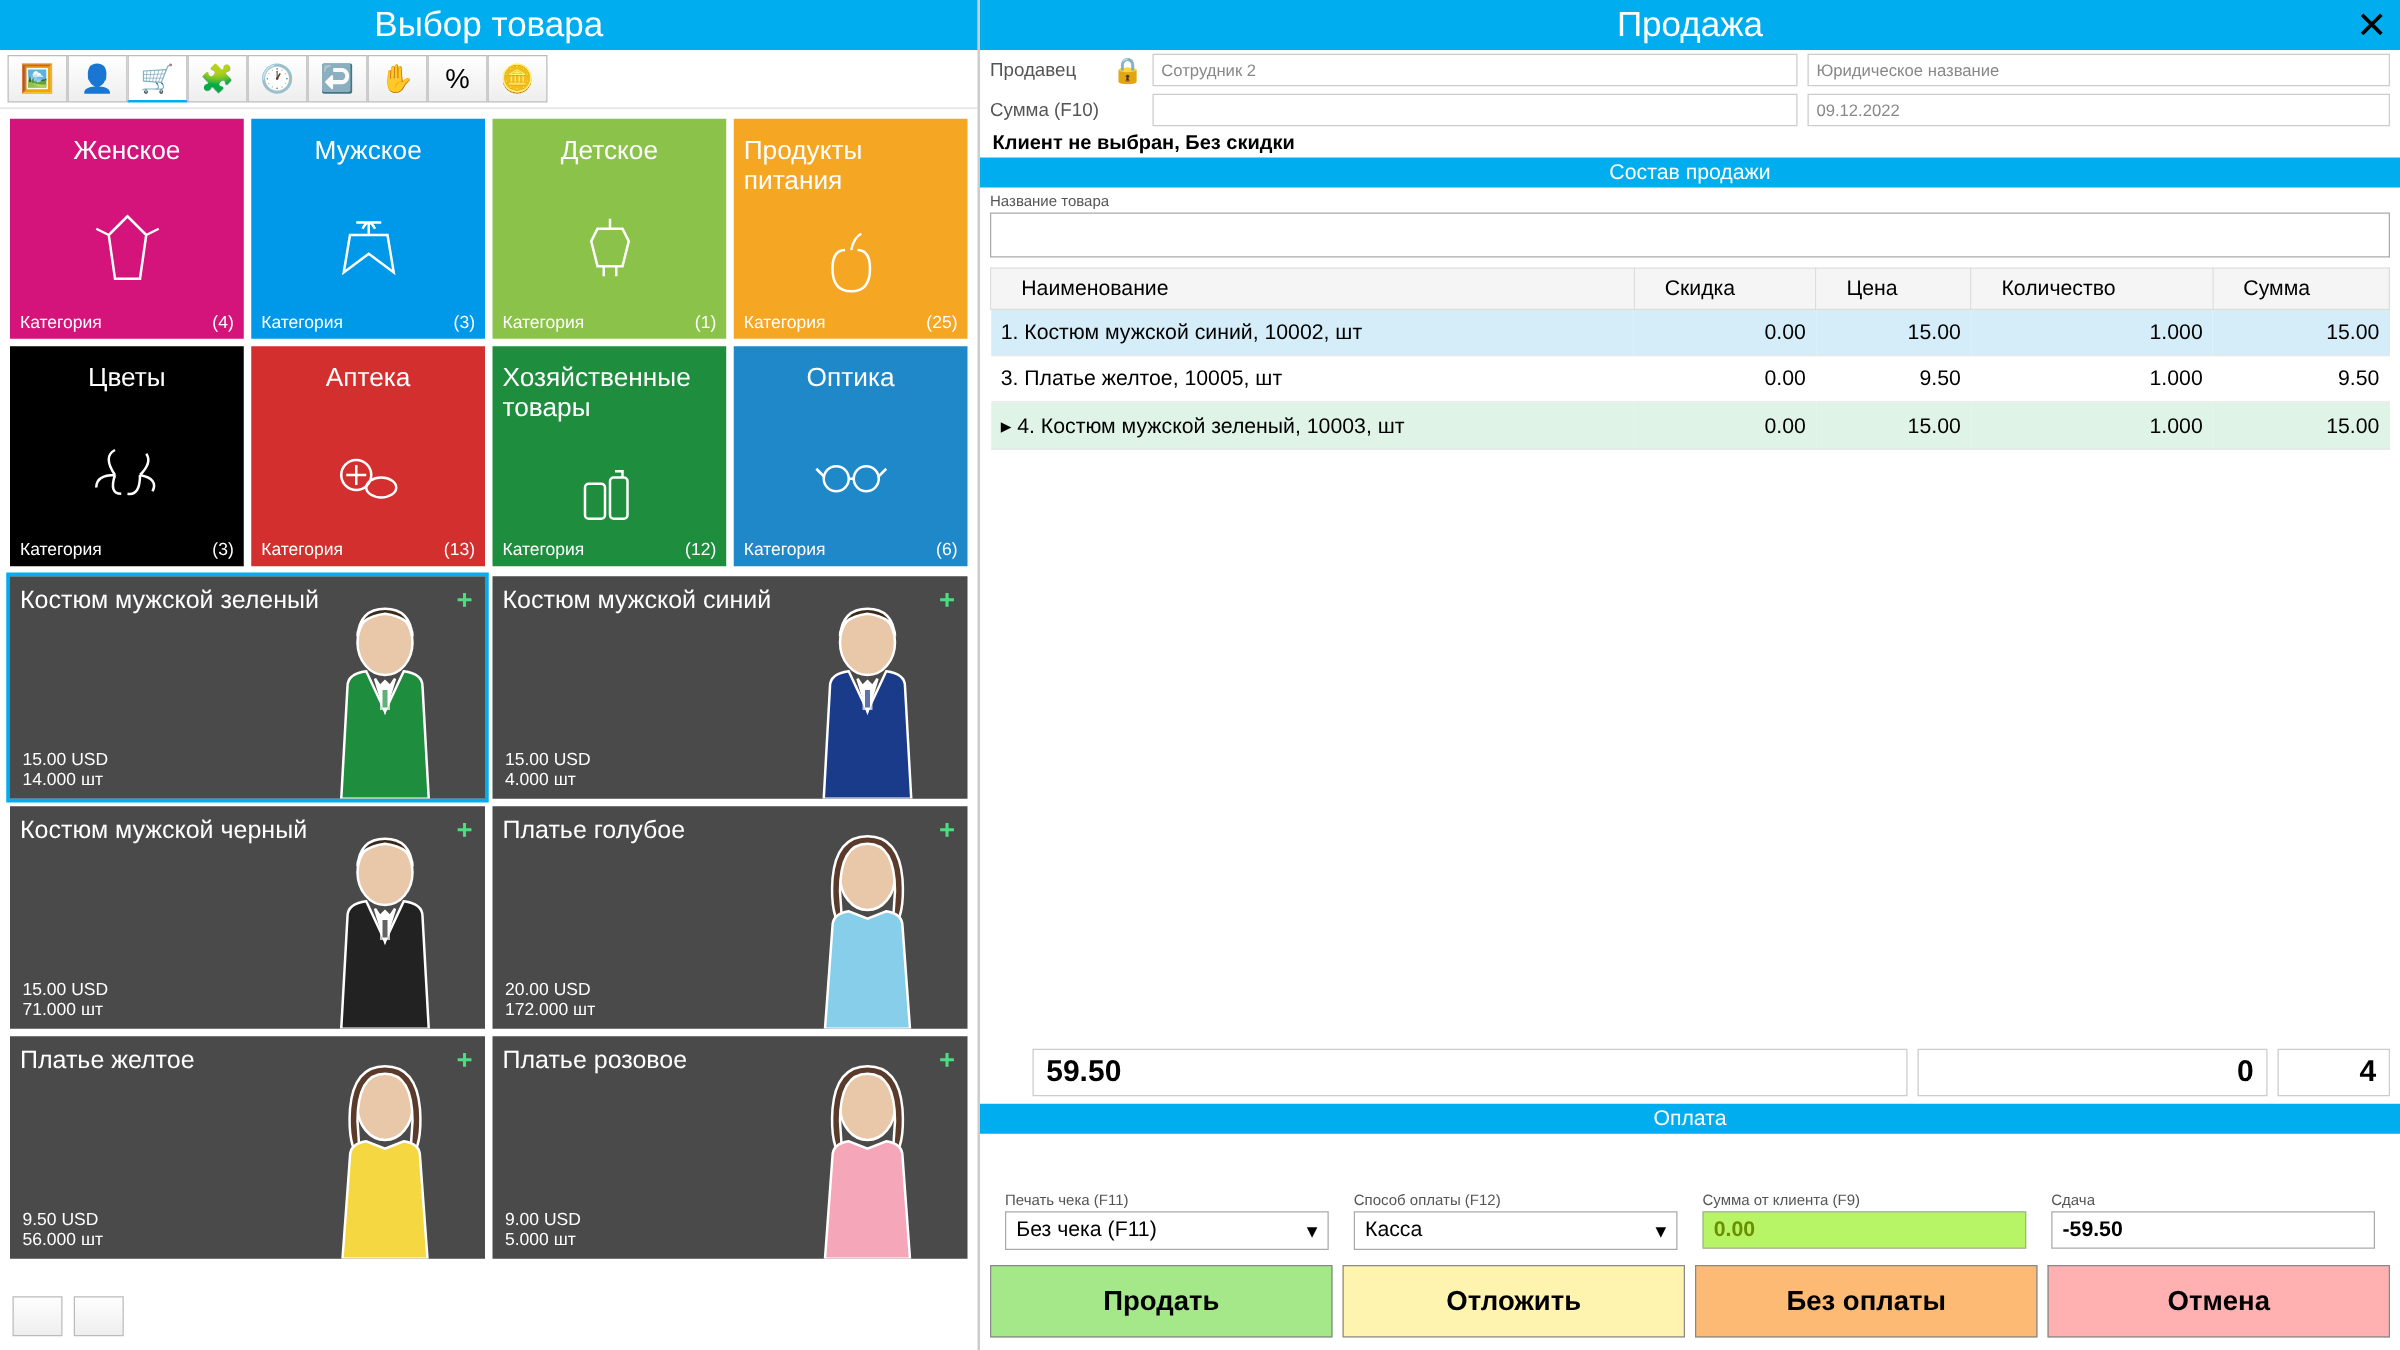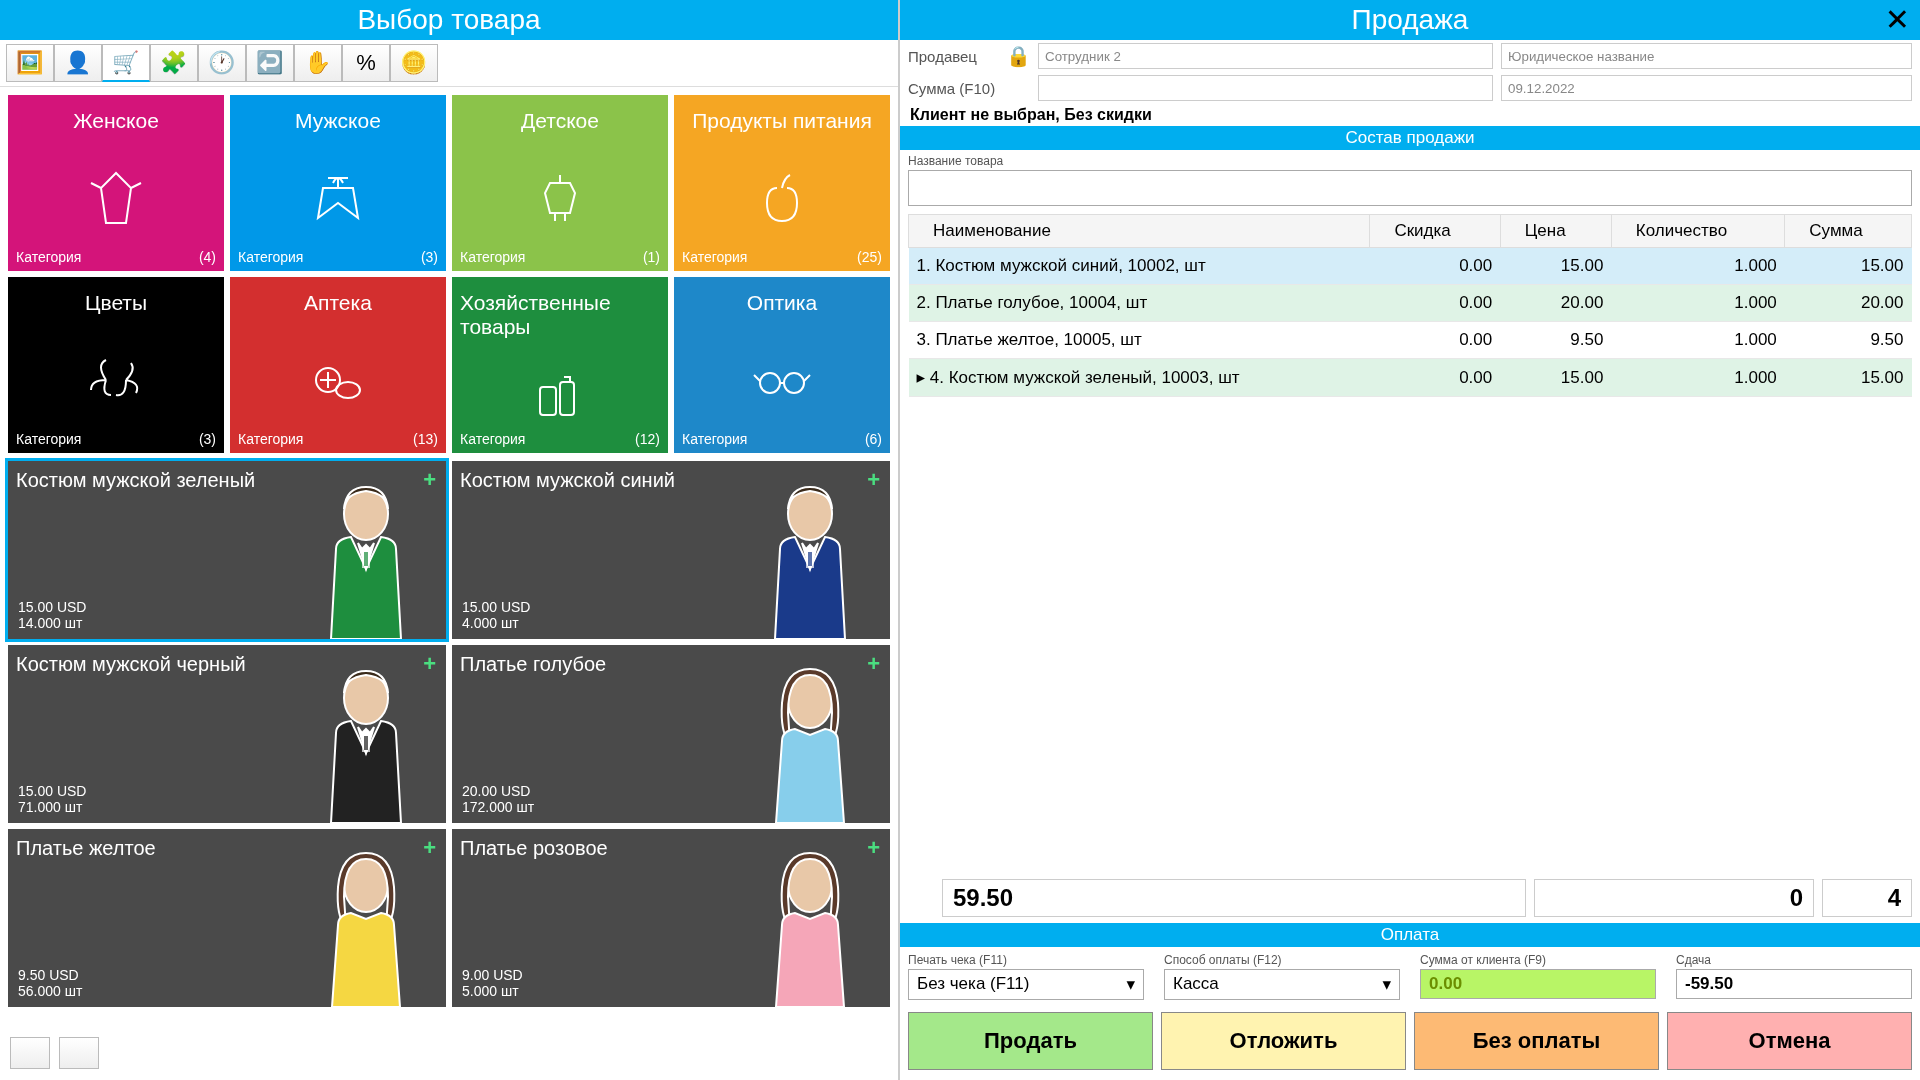--- a/index.html
+++ b/index.html
@@ -1,18 +1,18 @@
 <!DOCTYPE html>
 <html><head>
 <meta charset="utf-8">
 <style>
 * { margin:0; padding:0; box-sizing:border-box; font-family:Arial,sans-serif; }
 body { width:1920px; height:1080px; background:#fff; overflow:hidden; display:flex; font-size:17px; }
 .panel { display:flex; flex-direction:column; }
-.left { width:900px; border-right:2px solid #ccc; }
+.left { width:784px; border-right:2px solid #ccc; }
 .right { flex:1; }
 .hdr { background:#00aeef; color:#fff; text-align:center; font-size:28px; padding:4px 0; position:relative; }
 .hdr .close { position:absolute; right:10px; top:2px; font-size:30px; cursor:pointer; color:#000; }
 .toolbar { display:flex; gap:0; padding:4px 6px; border-bottom:1px solid #ddd; }
 .tbtn { width:48px; height:38px; border:1px solid #bbb; background:linear-gradient(#fff,#eee); display:flex; align-items:center; justify-content:center; font-size:22px; }
 .tbtn.active { background:#fff; border-bottom:2px solid #00aeef; }
 .catgrid { display:grid; grid-template-columns:repeat(4,1fr); gap:6px; padding:8px; }
 .cat { height:176px; color:#fff; position:relative; padding:8px; display:flex; flex-direction:column; align-items:center; }
 .cat .title { font-size:21px; margin-top:6px; }
 .cat .icon { flex:1; display:flex; align-items:center; justify-content:center; }
@@ -44,21 +44,21 @@
 table.sale td { padding:8px; border-bottom:1px solid #e8e8e8; }
 table.sale tr.r0 { background:#d4edf9; }
 table.sale tr.r1,table.sale tr.r3 { background:#dff3e6; }
 table.sale tr.r2 { background:#fff; }
 .spacer { flex:1; }
 .totals { display:flex; gap:8px; padding:6px 8px;margin-left:34px; }
 .totals .t { border:1px solid #ccc; padding:4px 10px; font-size:24px; font-weight:bold; }
 .totals .t1 { flex:1; text-align:left; }
 .totals .t2 { width:280px; text-align:right; }
 .totals .t3 { width:90px; text-align:right; }
-.pay { display:grid; grid-template-columns:repeat(4,1fr); gap:20px; padding:6px 8px; }
+.pay { display:grid; grid-template-columns:repeat(4,1fr); gap:20px; padding:6px 20px;margin-top:40px; }
 .pay .pcol .sm { font-size:12px; color:#555; margin-bottom:2px; }
 .pay .pcol .sel { border:1px solid #aaa; padding:4px 8px; font-size:17px; display:flex; justify-content:space-between; }
 .pay .pcol .inp { border:1px solid #aaa; padding:4px 8px; font-size:17px; font-weight:bold; }
 .pay .pcol.amt .inp { background:#b8f566; color:#6b8e00; }
 .actions { display:grid; grid-template-columns:repeat(4,1fr); gap:8px; padding:6px 8px 10px; }
 .actions button { height:58px; font-size:22px; font-weight:bold; border:1px solid #888; }
 .b-sell { background:#a4e88a; }
 .b-hold { background:#fff3b0; }
 .b-nopay { background:#fdba74; }
 .b-cancel { background:#ffb0b0; }
@@ -294,27 +294,20 @@
     </tr>
       </thead>
     <tbody id="salebody">
         <tr class="r0">
           <td>1. Костюм мужской синий, 10002, шт</td>
           <td style="text-align:right">0.00</td>
           <td style="text-align:right">15.00</td>
           <td style="text-align:right">1.000</td>
           <td style="text-align:right">15.00</td>
         </tr>
-        <tr class="r1">
-          <td>2. Платье голубое, 10004, шт</td>
-          <td style="text-align:right">0.00</td>
-          <td style="text-align:right">20.00</td>
-          <td style="text-align:right">1.000</td>
-          <td style="text-align:right">20.00</td>
-        </tr>
         <tr class="r2">
           <td>3. Платье желтое, 10005, шт</td>
           <td style="text-align:right">0.00</td>
           <td style="text-align:right">9.50</td>
           <td style="text-align:right">1.000</td>
           <td style="text-align:right">9.50</td>
         </tr>
         <tr class="r3">
           <td>▸ 4. Костюм мужской зеленый, 10003, шт</td>
           <td style="text-align:right">0.00</td>

